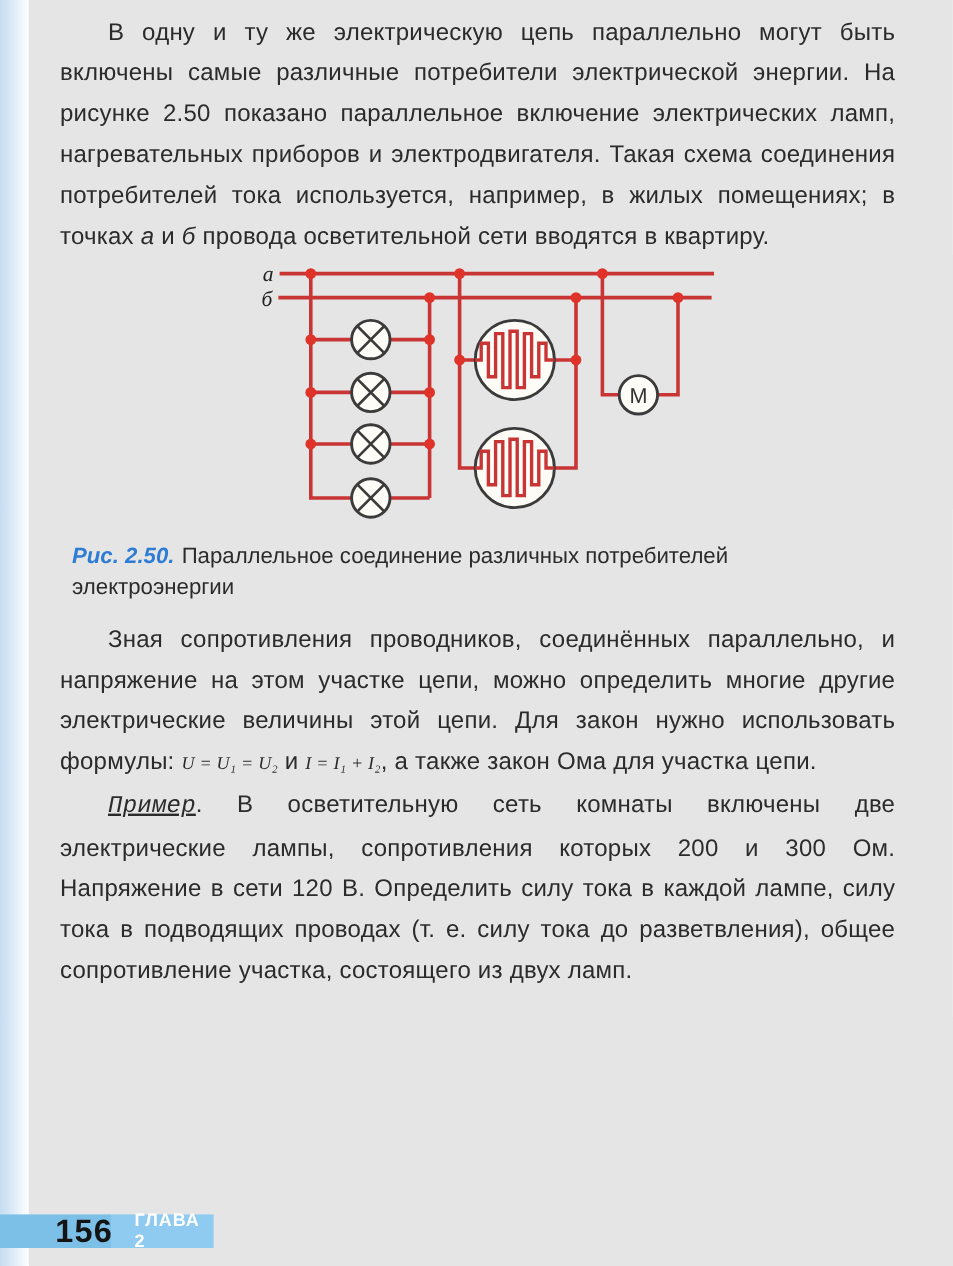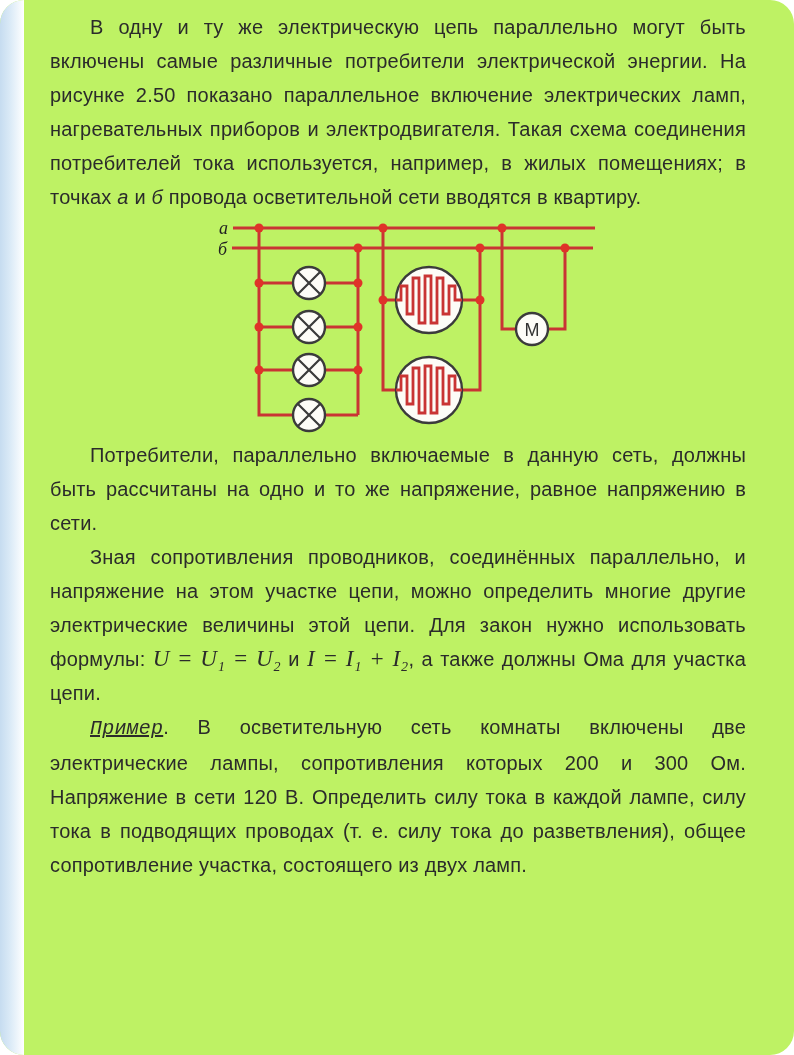--- a/index.html
+++ b/index.html
@@ -8,25 +8,24 @@
     --caption_blue:#2e7cd4;
     --footer_band:#7cc0e8;
     --footer_tab:#8fcbf0;
     --text_dark:#2b2b2b;
   }
   html,body{margin:0;padding:0;}
   body{background:#ffffff;}
   .page{
     position:relative;
     width:794px;height:1055px;
-    background:#bef264;
+    background:#e5e5e5;
     overflow:hidden;
     font-family:"Liberation Sans", "DejaVu Sans", sans-serif;
     color:var(--text_dark);
-    border-radius:24px;
   }
   .binding-strip{
     position:absolute;left:0;top:0;width:24px;height:1055px;
     background:linear-gradient(to right,#c6dcf0 0%,#dcebf7 45%,#ffffff 100%);
   }
   .content{
     position:absolute;left:50px;top:10px;width:696px;
   }
   p.body{
     margin:0;
@@ -57,21 +56,21 @@
   }
   .caption .cap-label{
     color:var(--caption_blue);
     font-weight:bold;
     font-style:italic;
     margin-right:6px;
   }
   .formula{
     font-family:"Liberation Serif","DejaVu Serif",serif;
     font-style:italic;
-    font-size:23px;
+    font-size:15px;
     margin-top:48px;
   }
   .example{margin-top:16px;}
   .example-lead{
     font-style:italic;
     text-decoration:underline;
     font-family:Liberation Mono, monospace;
   }
   .footer-band{
     position:absolute;left:0;top:1012px;width:178px;height:28px;
@@ -147,22 +146,26 @@
           <circle class="dot" cx="259" cy="372" r="4.5"></circle>
           <circle class="dot" cx="358" cy="285" r="4.5"></circle>
           <circle class="dot" cx="358" cy="329" r="4.5"></circle>
           <circle class="dot" cx="358" cy="372" r="4.5"></circle>
           <circle class="dot" cx="383" cy="302" r="4.5"></circle>
           <circle class="dot" cx="480" cy="302" r="4.5"></circle>
         </g>
       </svg>
     </div>
 
+    <div class="caption"><span class="cap-label">Рис. 2.50.</span><span>Параллельное соединение различных потребителей электроэнергии</span></div>
 
-    <p class="body">Потребители, параллельно включаемые в данную сеть, должны быть рассчитаны на одно и то же напряжение, равное напряжению в сети.</p>
 
-    <p class="body"><span>Зная сопротивления проводников, соединённых параллельно, и напряжение на этом участке цепи, можно определить многие другие электрические величины этой цепи. Для закон нужно использовать формулы: </span><span class="formula">U = U₁ = U₂</span><span> и </span><span class="formula">I = I₁ + I₂</span><span>, а также должны Ома для участка цепи.</span></p>
+    <p class="body"><span>Зная сопротивления проводников, соединённых параллельно, и напряжение на этом участке цепи, можно определить многие другие электрические величины этой цепи. Для закон нужно использовать формулы: </span><span class="formula">U = U₁ = U₂</span><span> и </span><span class="formula">I = I₁ + I₂</span><span>, а также закон Ома для участка цепи.</span></p>
 
     <p class="body example"><span class="example-lead">Пример</span><span>. В осветительную сеть комнаты включены две электрические лампы, сопротивления которых 200 и 300 Ом. Напряжение в сети 120 В. Определить силу тока в каждой лампе, силу тока в подводящих проводах (т. е. силу тока до разветвления), общее сопротивление участка, состоящего из двух ламп.</span></p>
 
   </div>
 
+  <div class="footer-band">
+    <span class="page-number">156</span>
+    <span class="chapter-label">ГЛАВА 2</span>
+  </div>
 </div>
 
 </body></html>

